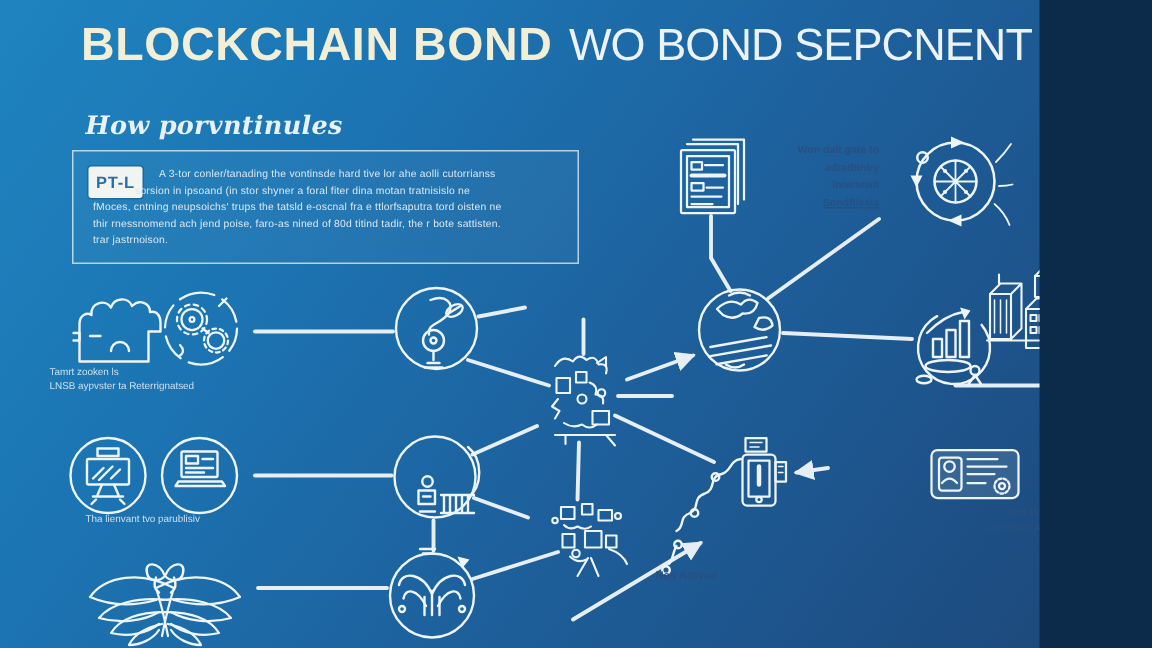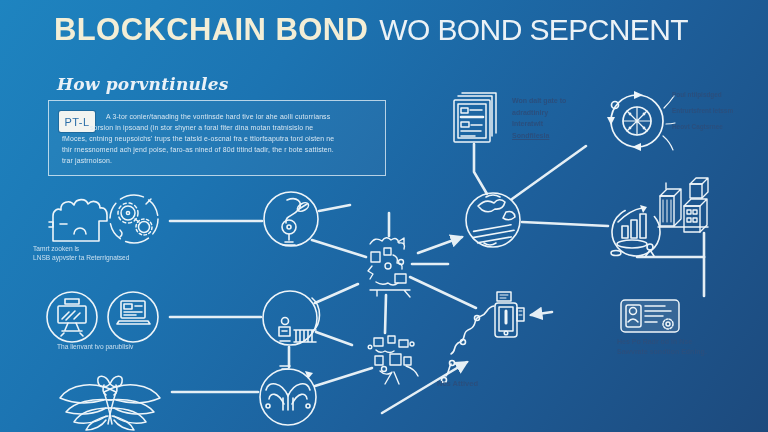--- a/index.html
+++ b/index.html
@@ -1,36 +1,36 @@
 <!DOCTYPE html>
 <html><head>
 <meta charset="utf-8">
 <style>
   html,body{margin:0;padding:0;background:#0c2b4a;}
-  .stage{position:relative;width:768px;height:432px;overflow:hidden;
+  .stage{position:relative;width:693px;height:432px;overflow:hidden;
     background:linear-gradient(126deg,#1e84c0 0%,#1c74b2 30%,#1d5f9b 62%,#1d4a7d 100%);
     font-family:"Liberation Sans",sans-serif;color:#fff;}
   .abs{position:absolute;}
   svg.art{position:absolute;left:0;top:0;}
   .title{left:54px;top:12px;display:flex;align-items:baseline;gap:11px;white-space:nowrap;}
   .title .b{font-size:31px;font-weight:700;letter-spacing:.4px;color:#f3eed6;}
   .title .l{font-size:30px;font-weight:400;letter-spacing:-.6px;color:#ecf2f6;}
   .subtitle{left:57px;top:74px;font-family:"DejaVu Serif",serif;font-style:italic;font-weight:700;
     font-size:17px;color:#e9f1f7;letter-spacing:.2px;}
   .infobox{left:48px;top:100px;width:336px;height:74px;border:1px solid rgba(240,248,252,.72);
     background:rgba(255,255,255,.04);}
-  .badge{left:59px;top:111px;width:36px;height:21px;background:#f2f4f1;color:#2a6da8;font-weight:400;
+  .badge{left:59px;top:111px;width:36px;height:21px;background:#f2f4f1;color:#2a6da8;font-weight:700;
     font-size:11px;display:flex;align-items:center;justify-content:center;border-radius:2px;
     box-shadow:0 0 0 1px rgba(10,40,70,.25);letter-spacing:.5px;}
   .infolines{left:62px;top:111px;width:316px;font-size:6.9px;line-height:11px;color:#d9e8f3;letter-spacing:.15px;}
   .infolines .i1{margin-left:44px}.infolines .i2{margin-left:28px}
   .cap{font-size:6.6px;line-height:8.6px;color:rgba(224,238,248,.88);}
   .cap1{left:33px;top:245px;width:160px;}
   .cap2{left:57px;top:343px;width:160px;}
-  .dk{color:#2a4f7e;}
+  .dk{color:#2a4f7e;text-align:right;}
   .doccap{left:512px;top:95px;width:74px;font-size:7px;line-height:11.5px;font-weight:700;}
   .doccap .u{text-decoration:underline;}
   .cyclabels{left:672px;top:91px;width:92px;font-size:6.4px;line-height:8px;font-weight:700;}
   .cyclabels>div{margin-bottom:8px;}
   .cardcap{left:617px;top:337px;width:130px;font-size:7px;line-height:9.5px;font-weight:700;}
   .phonecap{left:437px;top:379px;font-size:7.5px;font-weight:700;}
 </style>
 </head>
 <body>
 

